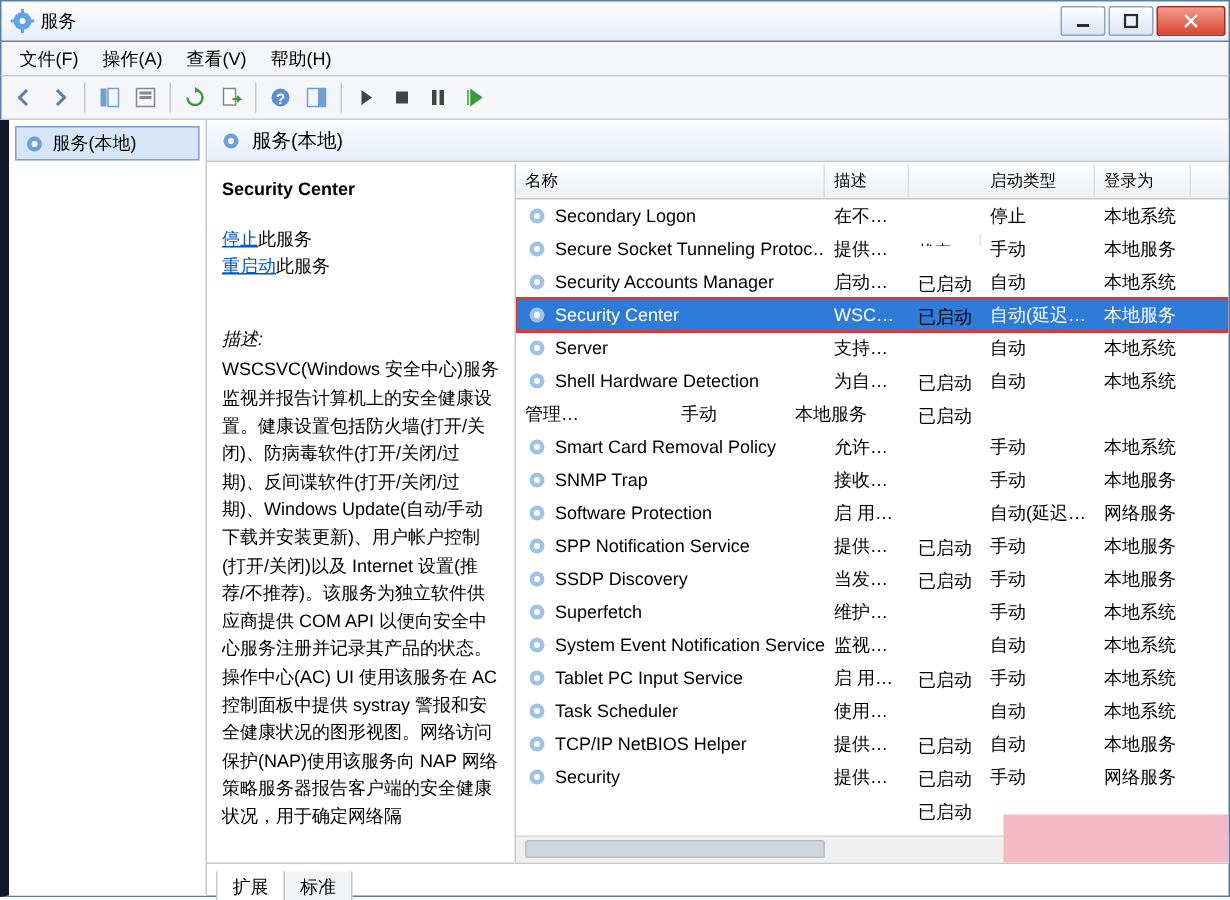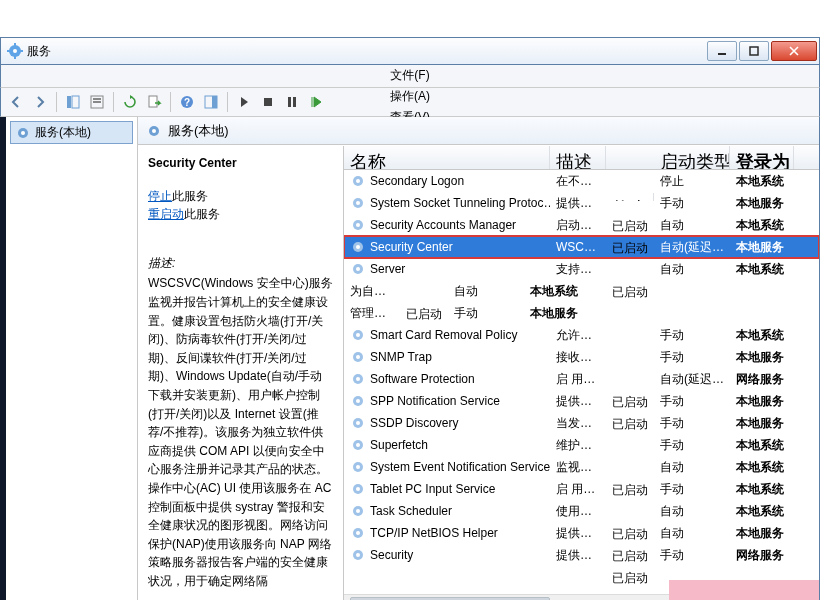--- a/index.html
+++ b/index.html
@@ -1,28 +1,28 @@
 <!DOCTYPE html>
 <html><head>
 <meta charset="utf-8">
 <style>
   * { box-sizing: border-box; margin: 0; padding: 0; font-family: "Microsoft YaHei", "SimSun", Tahoma, sans-serif; }
   body { background: #fff; width: 820px; height: 600px; overflow: hidden; }
 
   
-  .titlebar { height: 28px; background: linear-gradient(#fdfdfe,#e7eff8); border: 1px solid #5a7ea5; display: flex; align-items: center; padding: 0 2px 0 6px; margin-top: 37px; }
+  .titlebar { height: 28px; background: linear-gradient(#fdfdfe,#e7eff8); border: 1px solid #5a7ea5; display: flex; align-items: center; padding: 0 2px 0 6px; }
   .titlebar .icon { width: 16px; height: 16px; margin-right: 4px; }
   .titlebar .title { font-size: 12px; color: #000; flex: 1; }
   .win-btns { display: flex; }
   .win-btn { width: 30px; height: 20px; display:flex; align-items:center; justify-content:center; border:1px solid #8aa6c1; margin-left:2px; background:linear-gradient(#fcfdfe,#dbe6f4); border-radius:2px; font-size:11px; cursor:default;}
   .win-btn.close { background: linear-gradient(#f39b8f,#d9472f); border-color:#a32d1b; color:#fff; width:46px;}
   .win-btn svg { width:10px; height:10px; }
 
   
-  .menubar { height: 22px; background:#f4f6fa; border-left:1px solid #5a7ea5; border-right:1px solid #5a7ea5; display:flex; align-items:center; padding:0 4px; font-size:12px;flex-direction:column; }
+  .menubar { height: 22px; background:#f4f6fa; border-left:1px solid #5a7ea5; border-right:1px solid #5a7ea5; display:flex; align-items:center; padding:0 4px; font-size:12px; }
   .menubar .mitem { padding: 2px 8px; cursor:default; }
 
   
   .toolbar { height: 30px; background:#f4f6fa; border:1px solid #ccc; border-left:1px solid #5a7ea5; border-right:1px solid #5a7ea5; display:flex; align-items:center; padding:0 4px; gap:2px;}
   .tbtn { width:22px; height:22px; display:flex; align-items:center; justify-content:center; border:1px solid transparent; border-radius:2px; cursor:default;}
   .tbtn svg { width:16px; height:16px; }
   .tsep { width:1px; height:20px; background:#c8c8c8; margin:0 3px;}
 
   
   .client { display:flex; height: calc(600px - 28px - 22px - 30px - 2px); border-left:6px solid #0f172a; border-right:1px solid #5a7ea5; border-bottom:1px solid #5a7ea5;}
@@ -37,29 +37,29 @@
   
   .desc { width:206px; border-right:1px solid #c8c8c8; padding:8px 10px 4px 10px; font-size:12px; overflow:hidden; line-height:1.55; }
   .desc h3 { font-size:12px; font-weight:bold; margin-bottom:14px;}
   .desc a { color:#0057c0; text-decoration:underline; cursor:pointer;}
   .desc .links { margin-bottom:30px; }
   .desc .dlabel { margin-bottom:2px;font-style:italic;}
   .desc .dtext { }
 
   
   .listwrap { flex:1; display:flex; flex-direction:column; position:relative; }
-  .cols { height:24px; display:flex; background:linear-gradient(#fdfdfe,#ebf0f6); border-bottom:1px solid #c8c8c8; font-size:18px;}
+  .cols { height:24px; display:flex; background:linear-gradient(#fdfdfe,#ebf0f6); border-bottom:1px solid #c8c8c8; font-size:11px;}
   .cols .col { border-right:1px solid #dcdfe3; padding:4px 6px; overflow:hidden; white-space:nowrap; cursor:default;}
   .rows { flex:1; overflow:auto; font-size:12px;}
   .row { height:22px; display:flex; align-items:center; }
   .row.sel { background:#2f7bd9; color:#fff; outline:2px solid #d83a3a; outline-offset:-1px;}
   .cell { padding:0 6px; overflow:hidden; white-space:nowrap; text-overflow:ellipsis; display:flex; align-items:center; gap:4px;}
   .svc-icon { width:16px; height:16px; flex:none; }
   
-  .c-name { width:206px;} .c-desc{width:56px;} .c-state{width:48px;margin-top:47px;} .c-start{width:76px;} .c-logon{width:64px;font-weight:bold;}
+  .c-name { width:206px;} .c-desc{width:56px;} .c-state{width:48px;margin-top:47px;} .c-start{width:76px;} .c-logon{width:64px;}
 
   
   .tabs-bottom { height:22px; border-top:1px solid #c8c8c8; display:flex; align-items:flex-end; font-size:12px; padding-left:6px; }
   .btab { padding:2px 10px; border:1px solid #c8c8c8; border-top:none; background:#f3f4f7; margin-right:-1px; cursor:default; position:relative; top:6px;}
   .btab.active { background:#fff; border-bottom-color:#fff;}
 
   
   .pink-block { position:absolute; right:0; bottom:0; width:150px; height:32px; background:#f5b9c8; }
   .hscroll { height:18px; background:#f0f0f0; border-top:1px solid #dcdcdc; position:relative;}
   .hscroll .thumb { position:absolute; left:6px; top:2px; height:12px; width:200px; background:#cfd6de; border:1px solid #b6bec6; border-radius:2px;}
@@ -232,21 +232,21 @@
               <div class="cell c-state"></div>
               <div class="cell c-start">停止</div>
               <div class="cell c-logon">本地系统</div>
             </div>
             <div class="row">
               <div class="cell c-name">
                 <svg class="svc-icon" viewBox="0 0 16 16">
                   <circle cx="8" cy="8" r="5" fill="#9fc3e8"></circle>
                   <circle cx="8" cy="8" r="2" fill="#fff"></circle>
                 </svg>
-                <span>System Socket Tunneling Protoc…</span>
+                <span>Secure Socket Tunneling Protoc…</span>
               </div>
               <div class="cell c-desc">提供…</div>
               <div class="cell c-state">已启动</div>
               <div class="cell c-start">手动</div>
               <div class="cell c-logon">本地服务</div>
             </div>
             <div class="row">
               <div class="cell c-name">
                 <svg class="svc-icon" viewBox="0 0 16 16">
                   <circle cx="8" cy="8" r="5" fill="#9fc3e8"></circle>
@@ -279,20 +279,27 @@
                   <circle cx="8" cy="8" r="2" fill="#fff"></circle>
                 </svg>
                 <span>Server</span>
               </div>
               <div class="cell c-desc">支持…</div>
               <div class="cell c-state">已启动</div>
               <div class="cell c-start">自动</div>
               <div class="cell c-logon">本地系统</div>
             </div>
             <div class="row">
+              <div class="cell c-name">
+                <svg class="svc-icon" viewBox="0 0 16 16">
+                  <circle cx="8" cy="8" r="5" fill="#9fc3e8"></circle>
+                  <circle cx="8" cy="8" r="2" fill="#fff"></circle>
+                </svg>
+                <span>Shell Hardware Detection</span>
+              </div>
               <div class="cell c-desc">为自…</div>
               <div class="cell c-state">已启动</div>
               <div class="cell c-start">自动</div>
               <div class="cell c-logon">本地系统</div>
             </div>
             <div class="row">
               <div class="cell c-desc">管理…</div>
               <div class="cell c-state"></div>
               <div class="cell c-start">手动</div>
               <div class="cell c-logon">本地服务</div>

